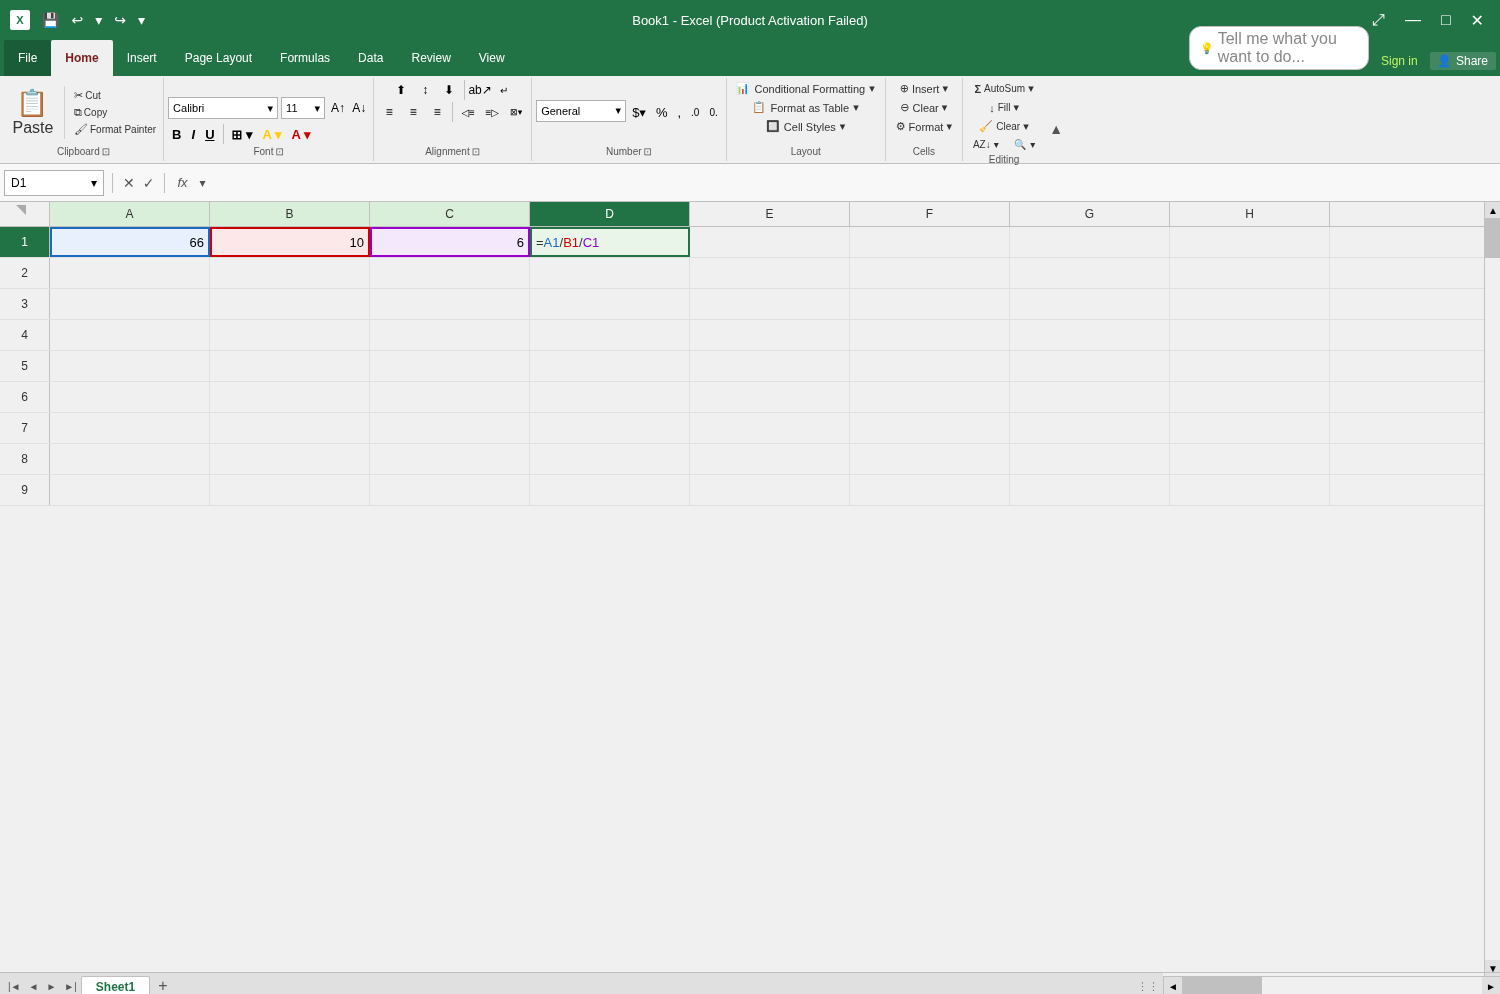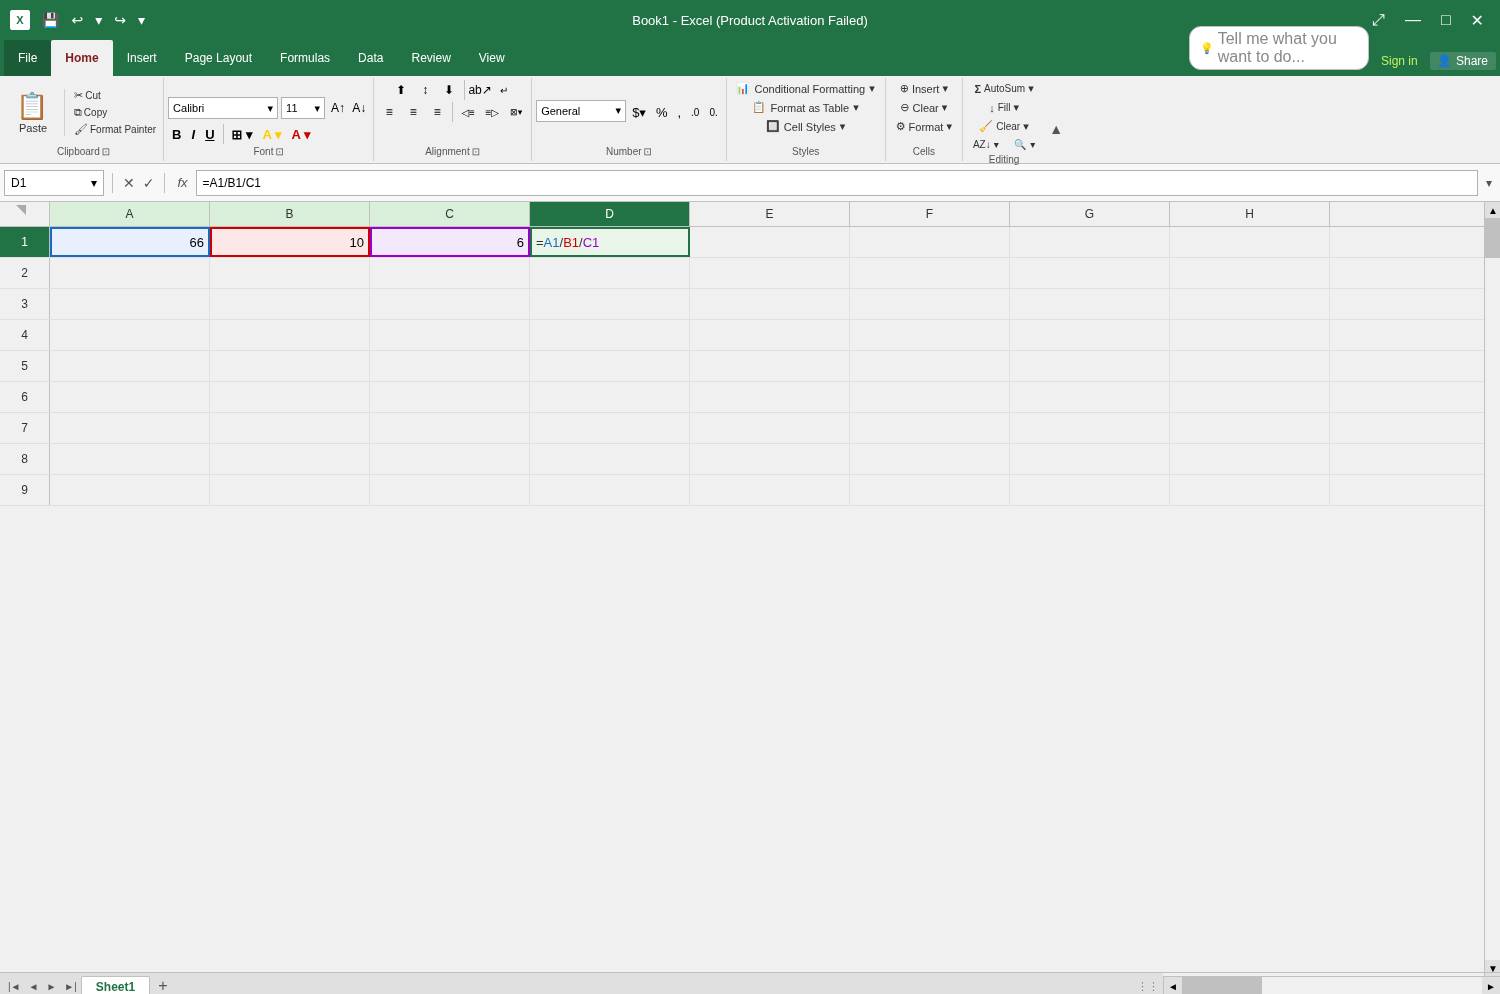--- a/index.html
+++ b/index.html
@@ -334,21 +334,21 @@
 </div>
 
 <div class="ribbon">
 
   <div class="ribbon-group">
     <div class="ribbon-group-content">
       <div style="display:flex; align-items:center; gap:4px;">
         <div style="display:flex; flex-direction:column; align-items:center; border-right:1px solid #d0d0d0; padding-right:6px; margin-right:2px;">
           <button class="r-btn" style="min-width:50px;">
             <span style="font-size:26px;">📋</span>
-            <span style="font-size:11px;">Paste</span>
+            <span style="font-size:16px;">Paste</span>
           </button>
         </div>
         <div style="display:flex; flex-direction:column; gap:2px;">
           <button class="r-btn-small">
             <span>✂</span>
             <span style="font-size:10px; margin-left:2px;">Cut</span>
           </button>
           <button class="r-btn-small">
             <span>⧉</span>
             <span style="font-size:10px; margin-left:2px;">Copy</span>
@@ -456,21 +456,21 @@
         <span>Format as Table</span>
         <span>▾</span>
       </button>
       <button class="style-btn" style="display:flex; align-items:center; gap:4px; white-space:nowrap;">
         <span>🔲</span>
         <span>Cell Styles</span>
         <span>▾</span>
       </button>
     </div>
     <div class="ribbon-group-label">
-      <span>Styles</span>
+      <span>Layout</span>
     </div>
   </div>
 
   <div class="ribbon-group">
     <div class="ribbon-group-content" style="flex-direction:column; gap:2px;">
       <button class="cell-btn">
         <span>⊕</span>
         <span>Insert</span>
         <span>▾</span>
       </button>
@@ -533,23 +533,20 @@
     <span>D1</span>
     <span>▾</span>
   </div>
   <div style="width:1px; background:#c0c0c0; height:20px; margin:0 4px;"></div>
   <div class="formula-icons">
     <span class="formula-icon">✕</span>
     <span class="formula-icon">✓</span>
   </div>
   <div style="width:1px; background:#c0c0c0; height:20px; margin:0 4px;"></div>
   <span class="fx-label">fx</span>
-  <div class="formula-input" style="flex:1; display:flex; align-items:center;">
-    <span>=A1/B1/C1</span>
-  </div>
   <span class="formula-dropdown">▾</span>
 </div>
 
 <div class="main-area" style="flex:1; display:flex; flex-direction:column;">
   <div class="sheet-container">
     <div class="sheet-main">
 
       <div class="col-headers">
         <div class="corner-cell">
           <div style="width:100%; height:100%; display:flex; align-items:center; justify-content:center;">

